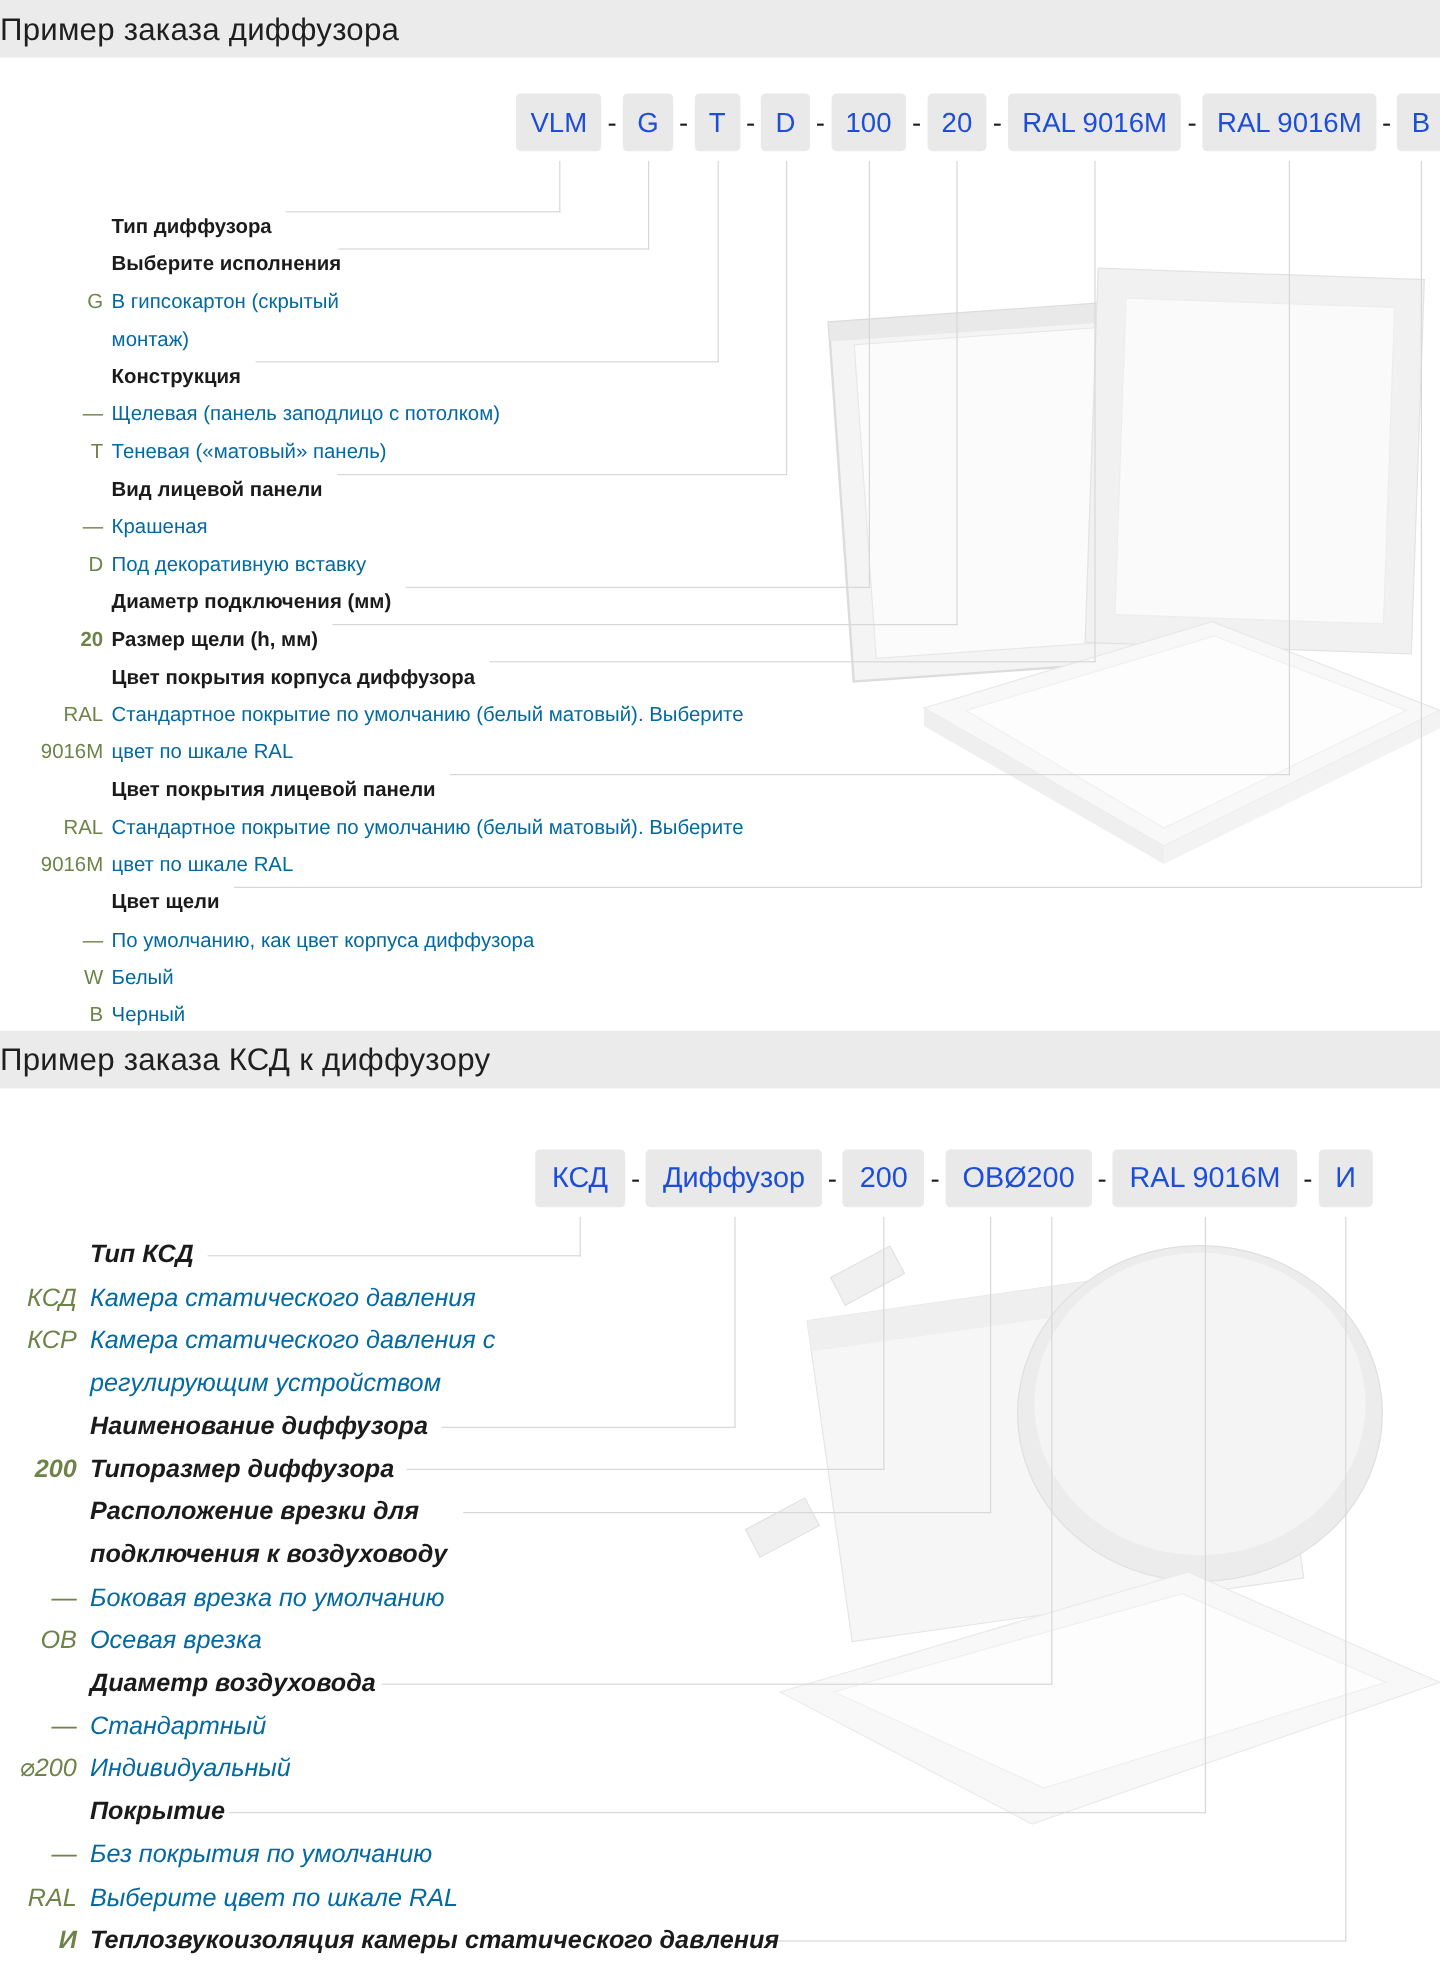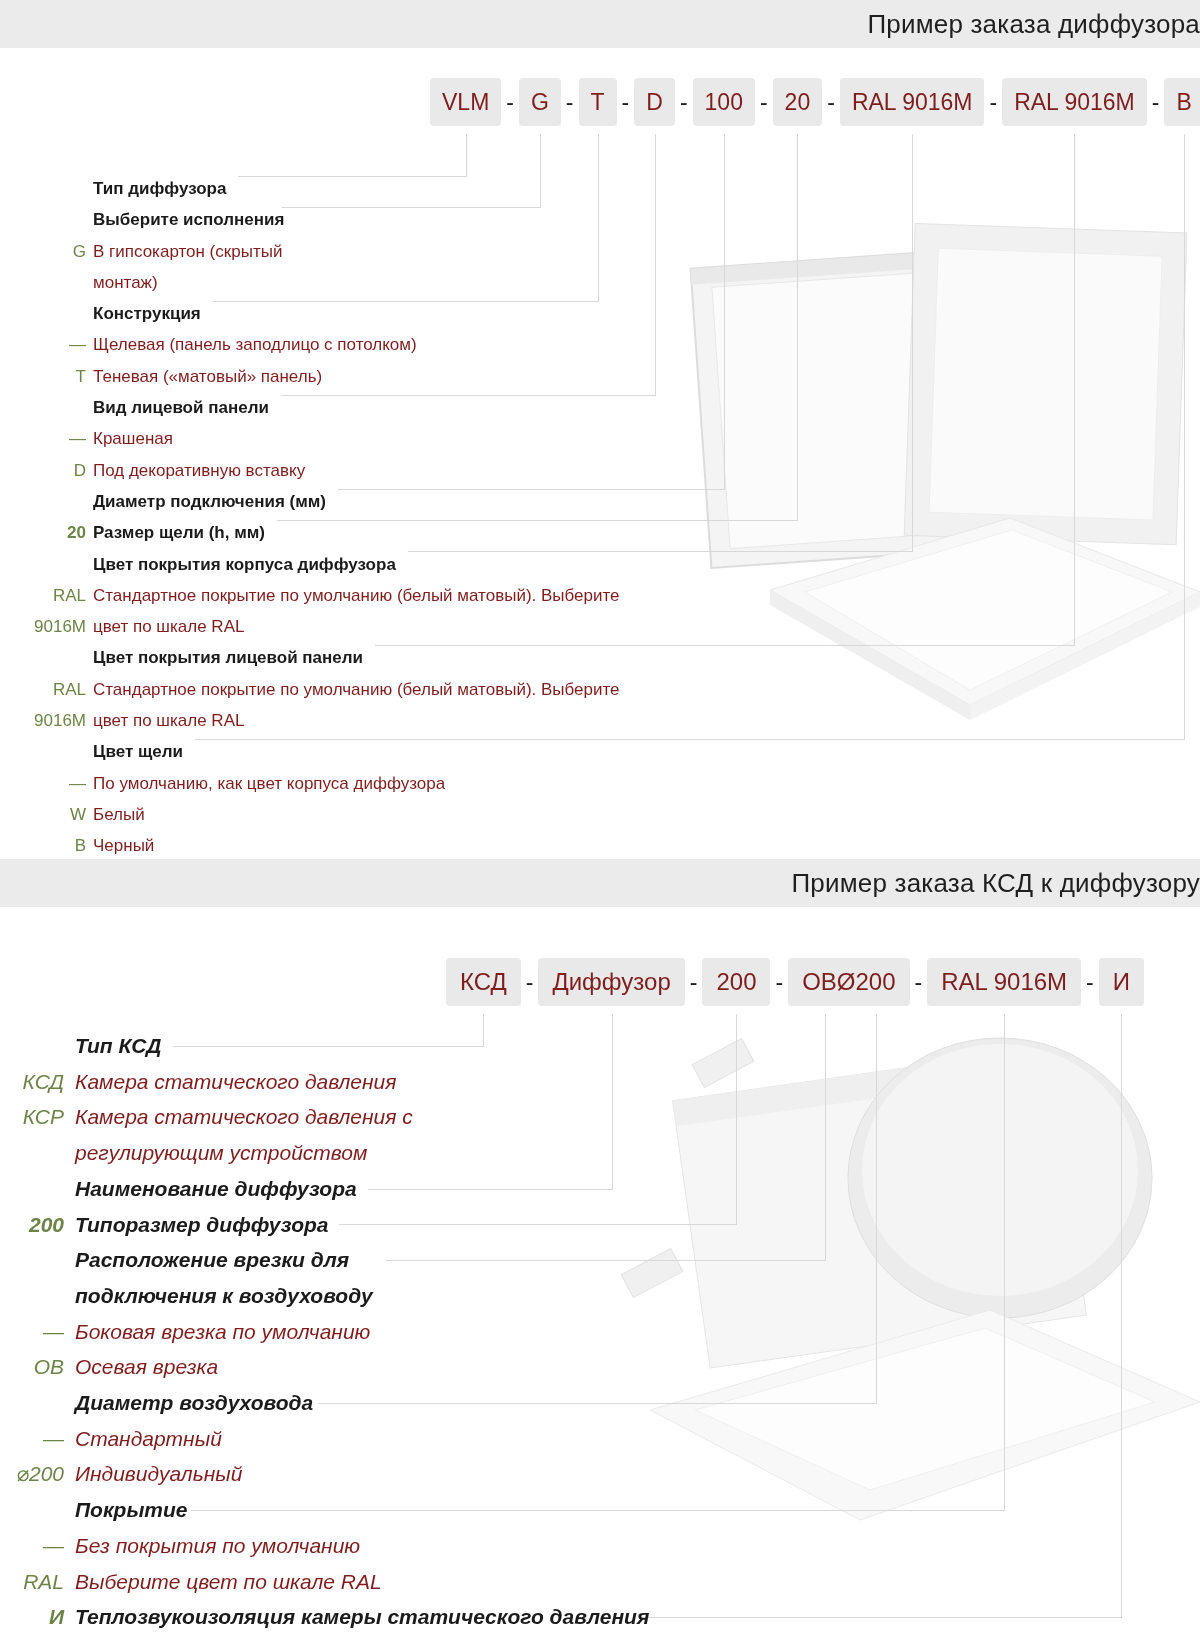--- a/index.html
+++ b/index.html
@@ -1,41 +1,41 @@
 <!DOCTYPE html>
 <html><head>
 <meta charset="utf-8">
 <style>
   html,body{margin:0;padding:0;background:#fff;}
   .page{position:relative;width:1200px;height:1645px;background:#ffffff;overflow:hidden;
         font-family:"Liberation Sans","DejaVu Sans",sans-serif;color:#383838;}
   
   .band{position:absolute;left:0;width:1200px;height:48px;background:#ebebeb;
-        display:flex;align-items:center;justify-content:flex-end;z-index:2;}
+        display:flex;align-items:center;justify-content:flex-start;z-index:2;}
   .band .title{font-size:26px;font-weight:500;color:#1f1f1f;letter-spacing:.2px;}
   #band1{top:0;}
   #band2{top:859px;}
   
   .code-row{position:absolute;display:flex;align-items:center;height:48px;z-index:2;white-space:nowrap;}
   #row1{top:78px;left:430px;}
   #row2{top:958px;left:446px;}
   .cbox{background:#e9e9e9;border-radius:4px;height:48px;display:flex;align-items:center;
-        padding:0 12px;font-size:23px;font-weight:400;color:#7f1d1d;}
+        padding:0 12px;font-size:23px;font-weight:400;color:#1d4ed8;}
   #row2 .cbox{font-size:24px;padding:0 14px;}
   .dash{margin:0 5px;font-size:23px;color:#1d1d1d;}
   
   .spec{position:absolute;left:0;z-index:3;}
   #spec1{top:173px;width:720px;font-size:17px;line-height:31.3px;}
   #spec2{top:1028px;width:780px;font-size:21px;line-height:35.7px;font-style:italic;}
   .row{position:relative;}
   .code{position:absolute;left:0;top:0;text-align:right;white-space:pre-line;
         color:#6d8449;font-weight:500;}
   #spec1 .code{width:86px;}
   #spec2 .code{width:64px;}
-  .txt{display:inline-block;white-space:pre-line;color:#7f1d1d;font-weight:400;}
+  .txt{display:inline-block;white-space:pre-line;color:#0369a1;font-weight:400;}
   #spec1 .txt{margin-left:93px;}
   #spec2 .txt{margin-left:75px;}
   .row.bold .txt{font-weight:700;color:#1b1b1b;}
   .row.bold .code{font-weight:700;}
   
   #connectors{position:absolute;inset:0;z-index:1;}
   .cline{position:absolute;background:#d8d8d8;}
   
   .render{position:absolute;z-index:0;}
   #render1{left:640px;top:200px;}

